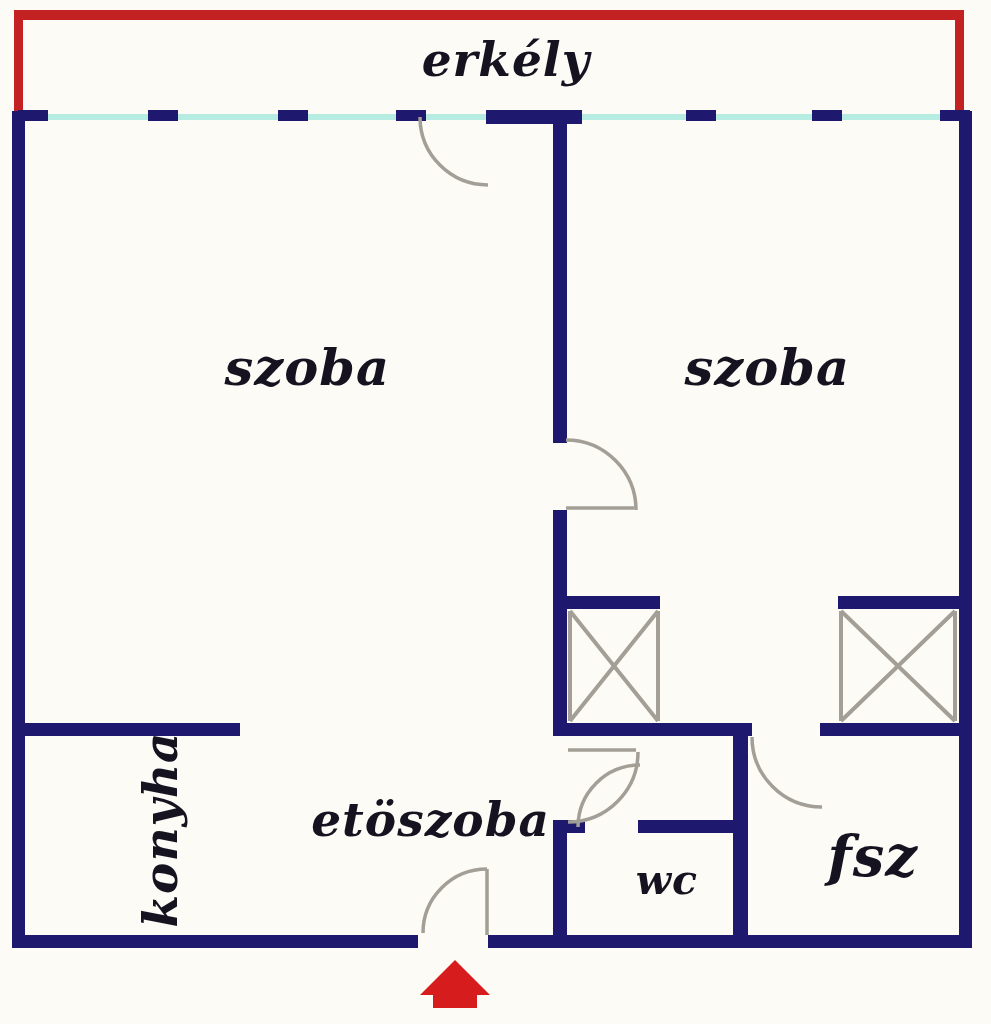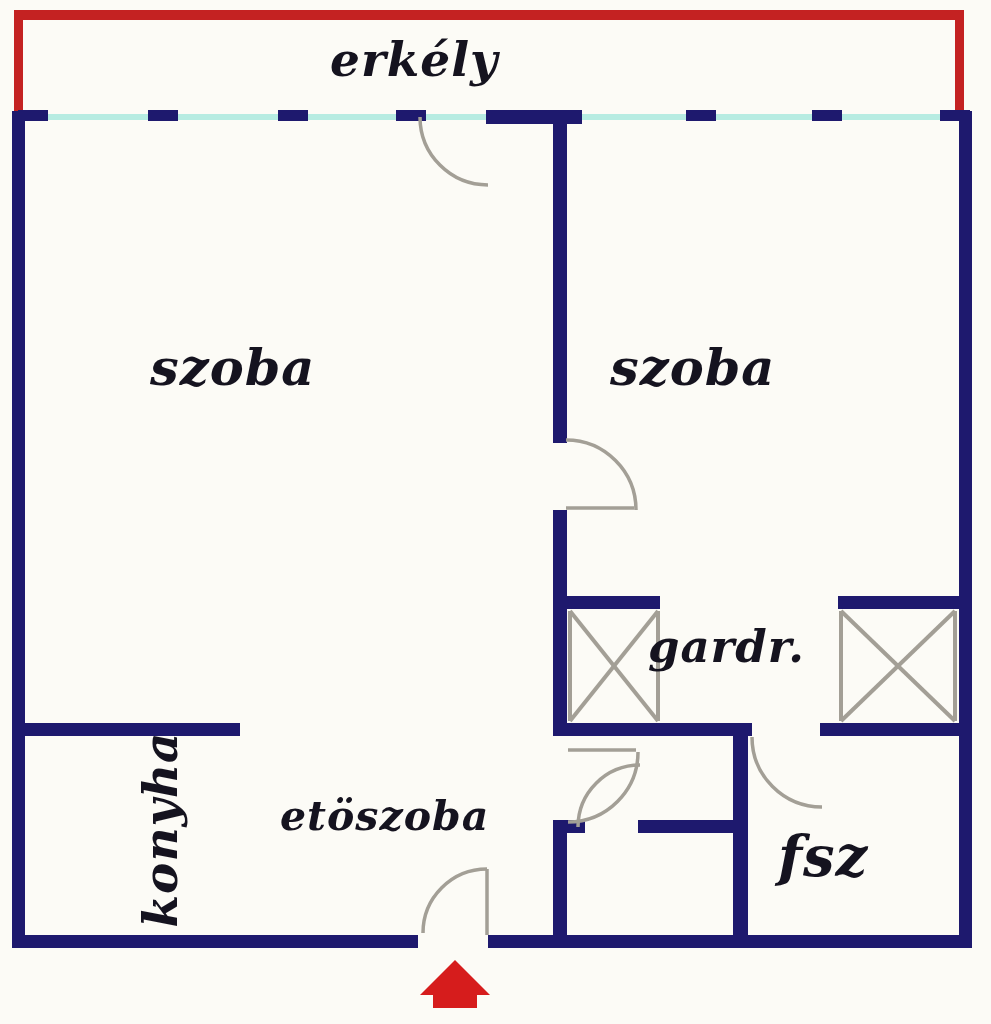--- a/index.html
+++ b/index.html
@@ -9,30 +9,30 @@
     background:#fcfbf6;
     overflow:hidden;
     font-family:"DejaVu Serif", serif;
   }
   #plan-svg{position:absolute;left:0;top:0;}
   .label{
     position:absolute;
     color:#15131f;
     font-style:italic;
     font-weight:bold;
-    text-align:left;
+    text-align:right;
     line-height:1;
     letter-spacing:1px;
     user-select:none;
   }
   .lbl-erkely {left:330px;top:36px;  width:260px;font-size:47px;}
   .lbl-szoba-l{left:150px;top:342px; width:240px;font-size:51px;}
   .lbl-szoba-r{left:610px;top:342px; width:240px;font-size:51px;}
   .lbl-gardr  {left:648px;top:624px; width:220px;font-size:45px;}
-  .lbl-eloszoba{left:280px;top:796px;width:270px;font-size:41px;}
+  .lbl-eloszoba{left:280px;top:796px;width:270px;font-size:47px;}
   .lbl-wc     {left:578px;top:860px; width:120px;font-size:41px;}
   .lbl-fsz    {left:778px;top:828px; width:140px;font-size:56px;}
   .konyha-wrap{
     left:58px;top:715px;width:204px;height:228px;
     display:flex;align-items:center;justify-content:center;
   }
   .konyha-wrap .rot{
     display:block;
     transform:rotate(-90deg);
     white-space:nowrap;
@@ -123,23 +123,23 @@
       <rect x="433" y="988" width="44" height="20"></rect>
     </g>
   </svg>
 
   <div class="label lbl-erkely">erkély</div>
 
   <div class="label lbl-szoba-l">szoba</div>
 
   <div class="label lbl-szoba-r">szoba</div>
 
-  <div class="label lbl-gardr">gardr.</div>
 
   <div class="label konyha-wrap">
     <span class="rot">konyha</span>
   </div>
 
   <div class="label lbl-eloszoba">etöszoba</div>
 
+  <div class="label lbl-wc">wc</div>
 
   <div class="label lbl-fsz">fsz</div>
 </div>
 
 </body></html>

